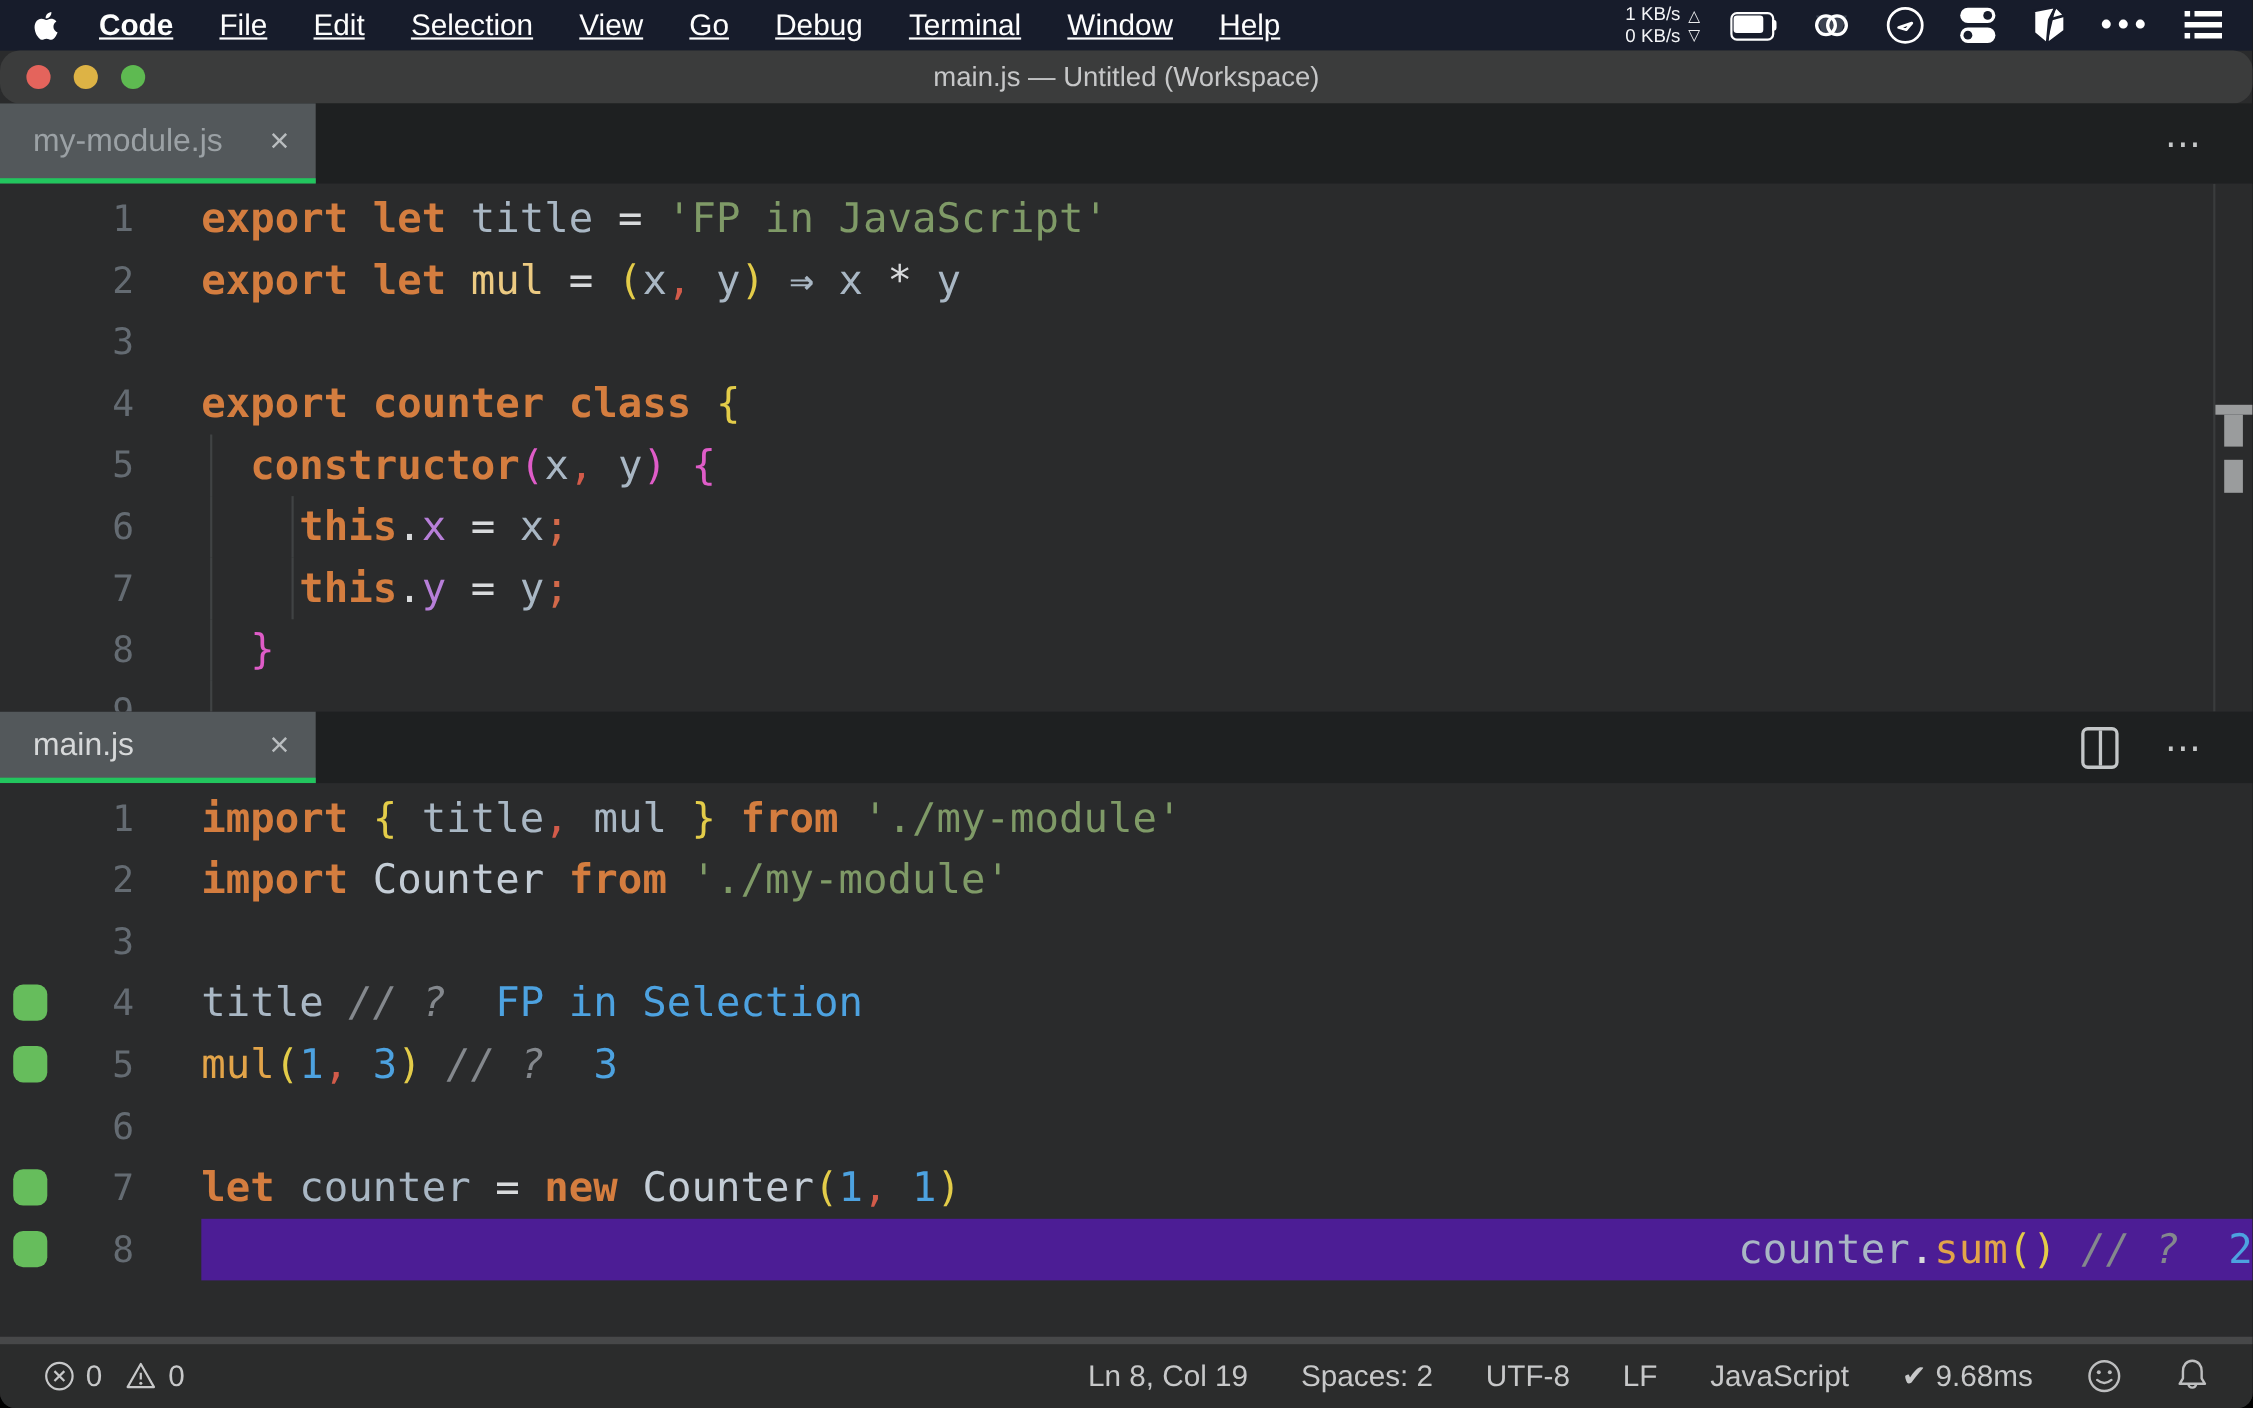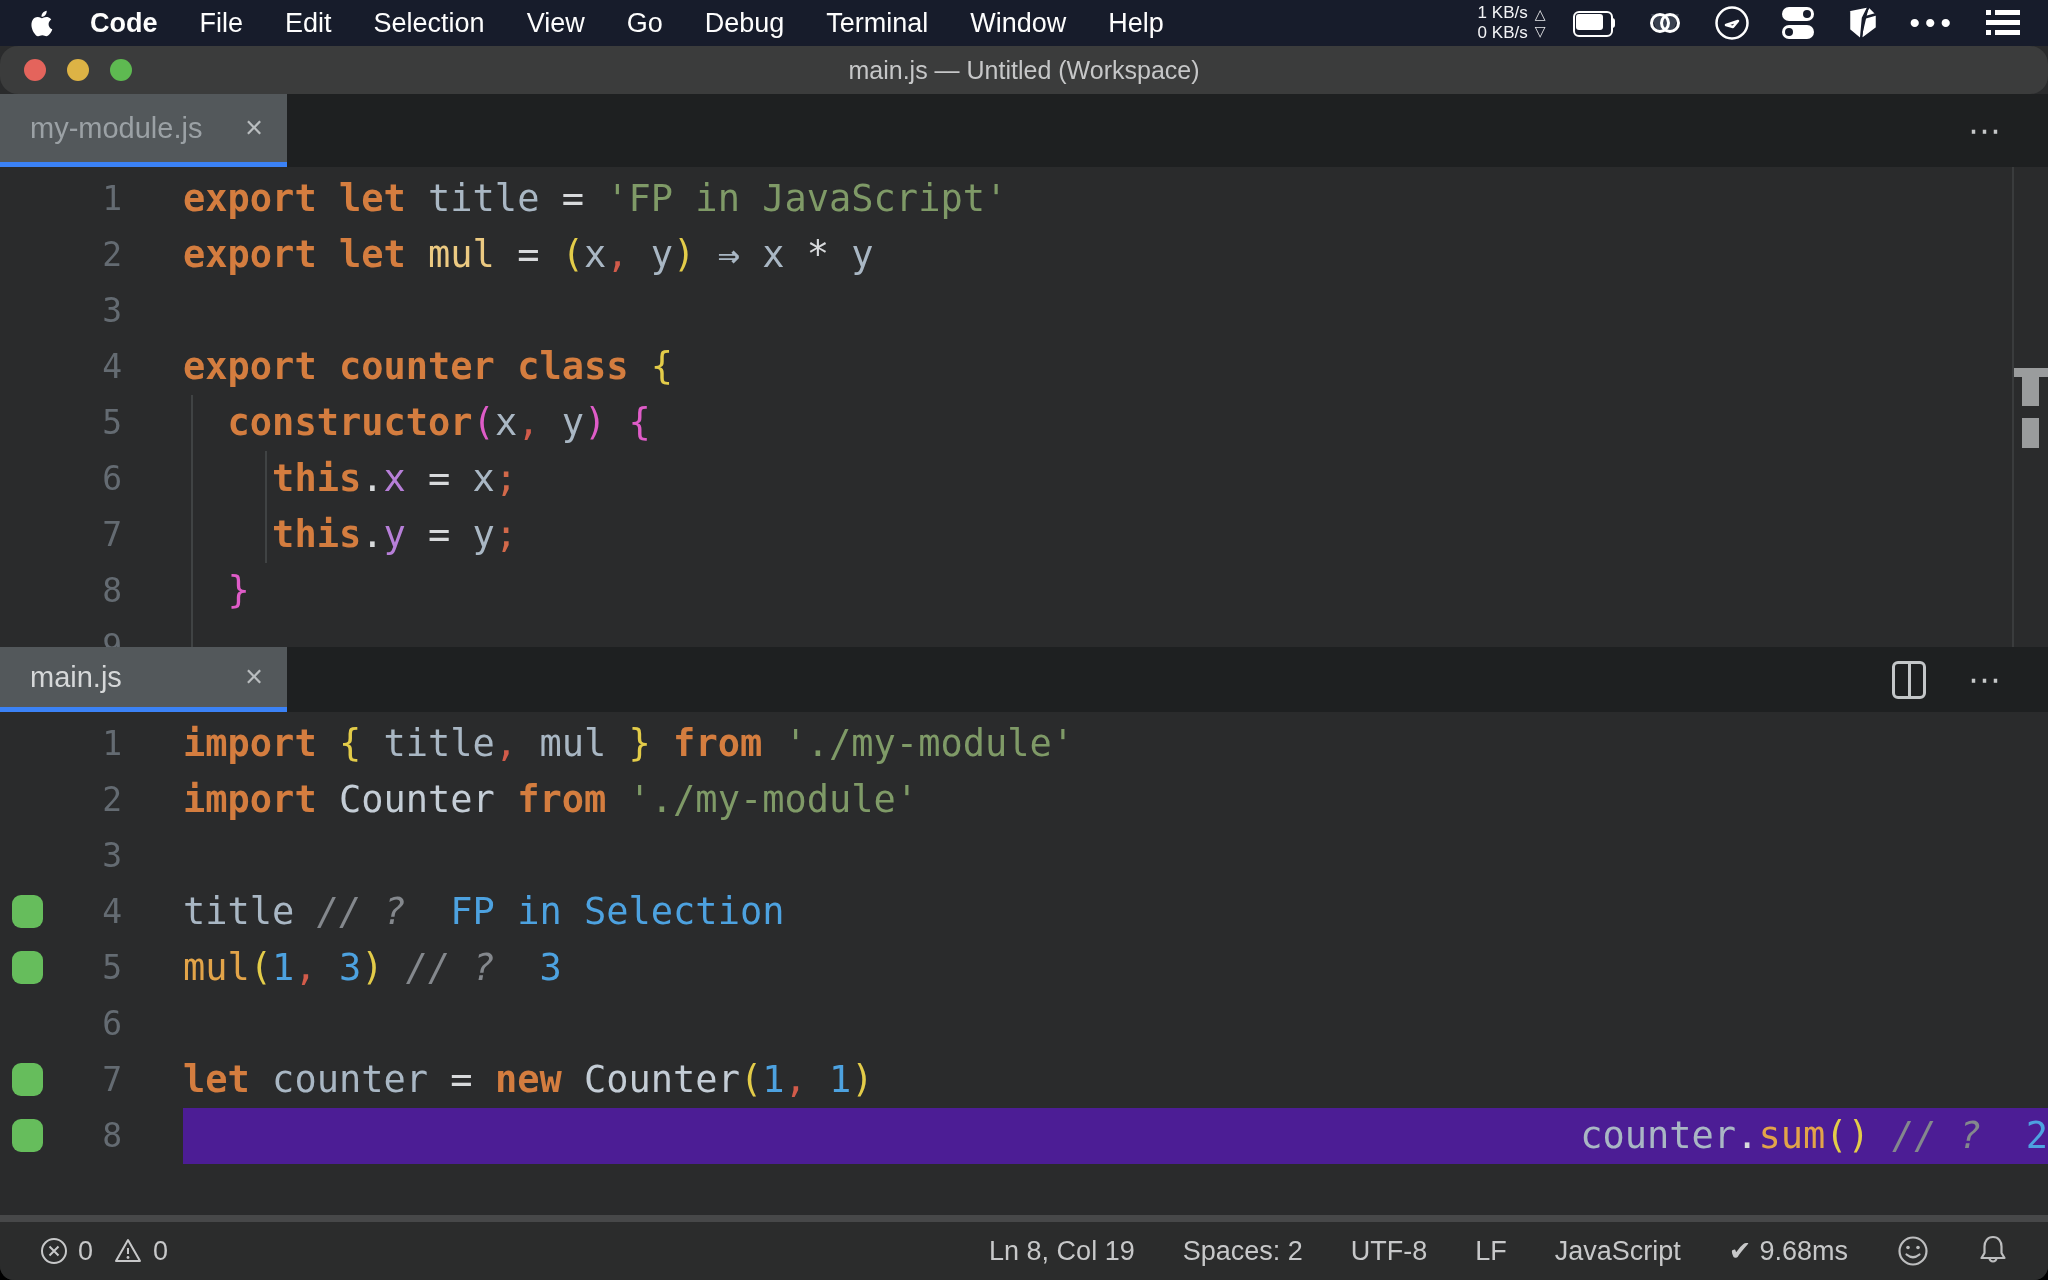--- a/index.html
+++ b/index.html
@@ -3,21 +3,21 @@
 <meta charset="utf-8">
 <style>
   html,body{margin:0;padding:0;background:#000;}
   .screen{position:relative;width:2048px;height:1280px;background:#2a2b2c;overflow:hidden;
           font-family:"Liberation Sans",sans-serif;border-radius:0 0 14px 14px;}
 
   
   .menubar{height:46px;background:#171c2b;display:flex;align-items:center;color:#fff;padding:0 26px;box-sizing:border-box;}
   .apple{width:30px;height:34px;display:flex;align-items:center;justify-content:center;}
   .menu-items{display:flex;gap:42px;margin-left:34px;font-size:27px;color:#fdfdfd;}
-  .menu-item{cursor:default;}
+  .menu-item{cursor:default;text-decoration:underline;}
   .menu-item.bold{font-weight:bold;}
   .menu-right{margin-left:auto;display:flex;align-items:center;gap:28px;}
   .net{display:flex;align-items:center;gap:7px;}
   .net-col{text-align:right;font-size:17px;line-height:20px;color:#f4f5f7;}
   .tri-col{display:flex;flex-direction:column;font-size:14px;line-height:17px;color:#e9eaec;}
   .battery{position:relative;width:44px;height:24px;}
   .battery .body{position:absolute;left:0;top:0;width:36px;height:22px;border:2px solid #fff;border-radius:6px;}
   .battery .fill{position:absolute;left:3px;top:3px;width:27px;height:16px;background:#fff;border-radius:3px;}
   .battery .nub{position:absolute;right:2px;top:7px;width:4px;height:10px;background:#fff;border-radius:0 3px 3px 0;}
   .mb-icon{display:flex;align-items:center;justify-content:center;}
@@ -26,21 +26,21 @@
   
   .titlebar{height:48px;background:#3b3c3c;position:relative;display:flex;align-items:center;justify-content:center;
             color:#c6c7c8;font-size:25px;border-radius:18px;}
   .lights{position:absolute;left:24px;top:13px;display:flex;gap:21px;}
   .light{width:22px;height:22px;border-radius:50%;}
   .light.red{background:#e4645c;}  .light.yellow{background:#ddb345;}  .light.green{background:#5eba51;}
 
   
   .tabrow{background:#1e2021;display:flex;align-items:stretch;position:relative;}
   .tabrow.tall{height:73px;}  .tabrow.short{height:65px;}
-  .tab{width:287px;box-sizing:border-box;background:#53585b;border-bottom:5px solid #3b82f6;
+  .tab{width:287px;box-sizing:border-box;background:#53585b;border-bottom:5px solid #22c55e;
        display:flex;align-items:center;padding:0 24px 0 30px;font-size:29px;}
   .tab-label{flex:1;}
   .tab.inactive .tab-label{color:#9ba1a5;}
   .tab.active .tab-label{color:#d6d8d9;}
   .tab-close{color:#b9bdbf;font-size:31px;font-weight:400;}
   .tab-actions{margin-left:auto;display:flex;align-items:center;gap:42px;padding-right:42px;color:#c6c8c9;}
   .ellipsis{font-size:33px;letter-spacing:5px;line-height:1;}
   .split-icon{position:relative;width:34px;height:38px;border:3px solid #c3c6c8;border-radius:6px;box-sizing:border-box;}
   .split-icon::after{content:"";position:absolute;left:50%;top:0;bottom:0;width:3px;margin-left:-1.5px;background:#c3c6c8;}
 

